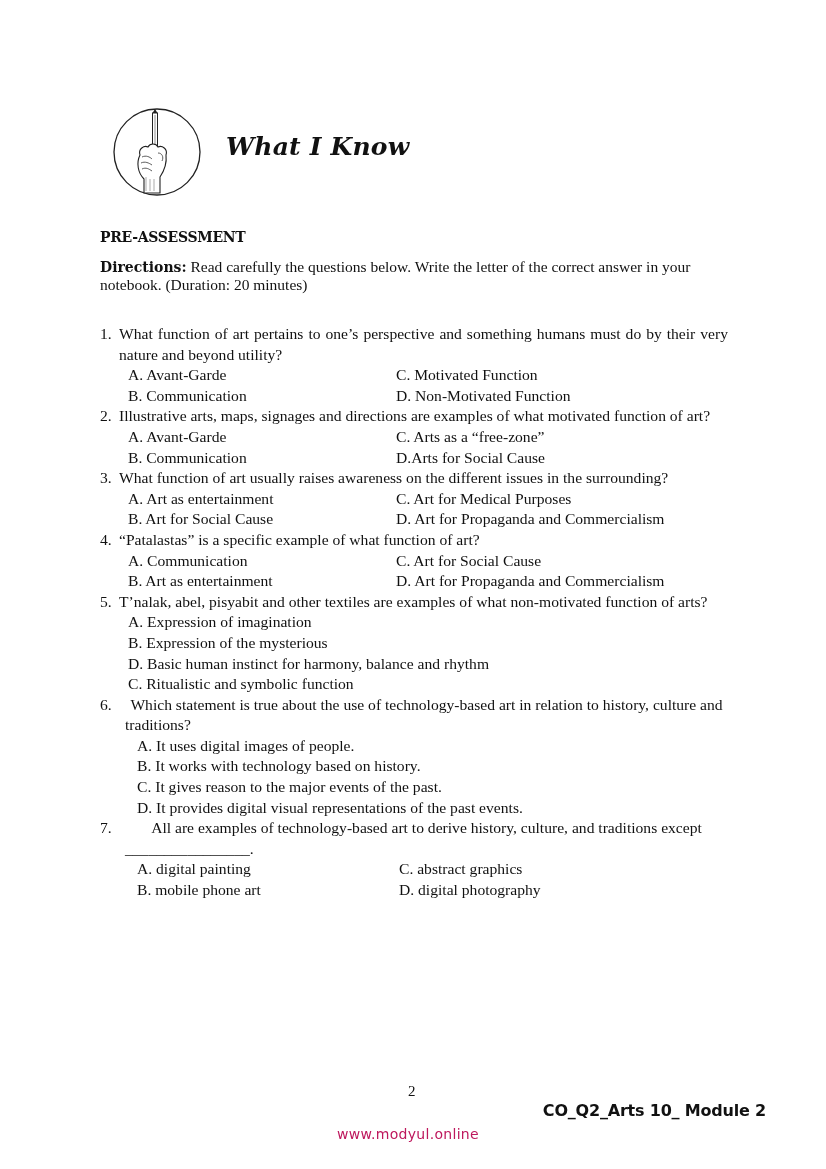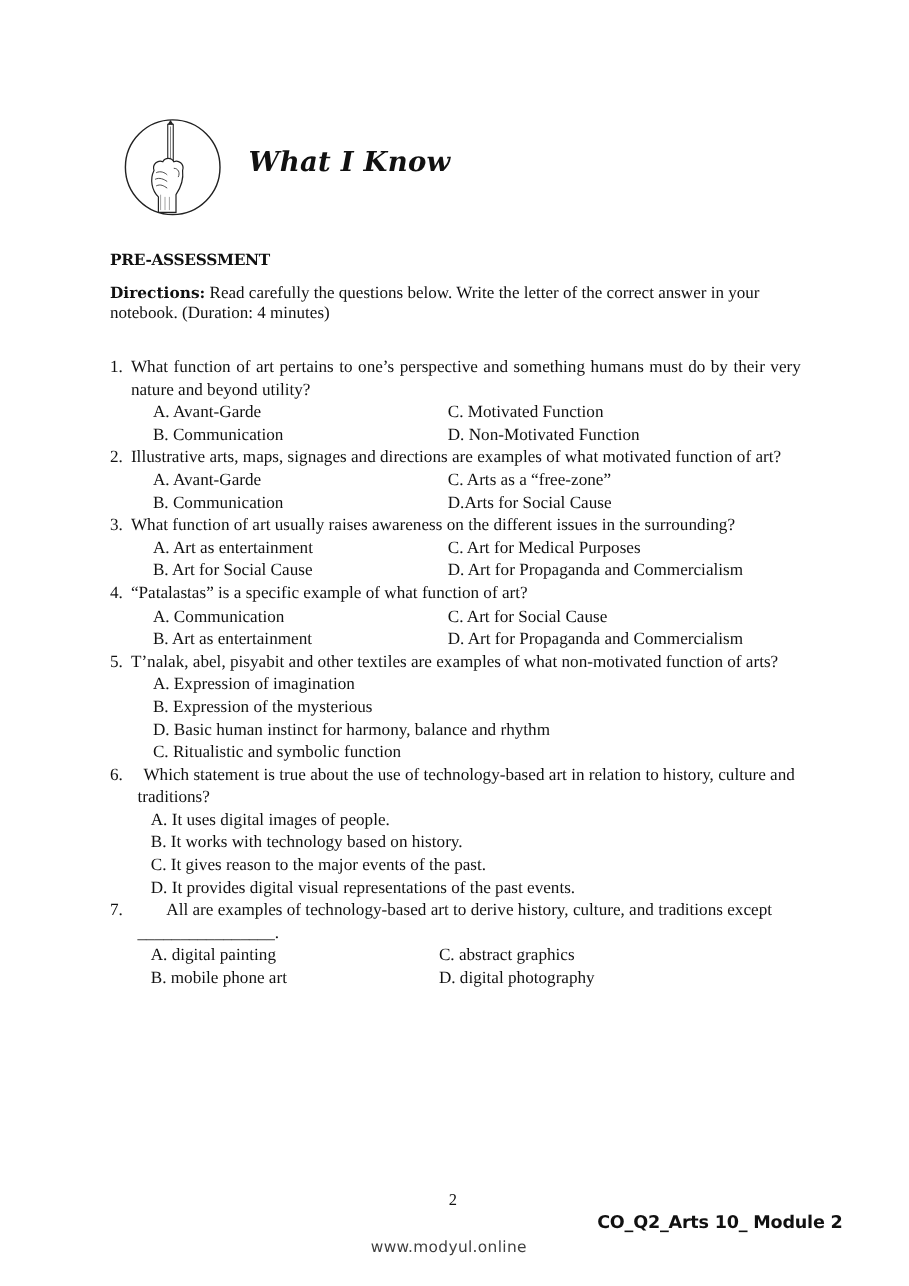--- a/index.html
+++ b/index.html
@@ -14,33 +14,33 @@
   .directions { position: absolute; left: 100px; top: 258px; width: 630px; font-size: 14.4px;
            line-height: 18px; font-family: "Liberation Serif", serif; font-size: 15.5px; }
   .directions b { font-family: "DejaVu Serif", serif; font-size: 14px; }
   .questions { position: absolute; left: 100px; top: 324px; width: 628px;
            font-family: "Liberation Serif", serif; font-size: 15.6px; line-height: 20.6px; }
   .q { position: relative; }
   .q-line { display: flex; }
   .q-num { width: 19px; flex: none; }
   .q-text { flex: 1; text-align: justify; text-align-last: left; }
   .q.wide .q-num { width: 25px; }
-  .opts { margin-left: 39px; }
+  .opts { margin-left: 28px; }
   .q.wide .opts { margin-left: 37px; }
   .opt-row { display: flex; }
   .opt { width: 268px; flex: none; }
   .opt.right { width: auto; }
   .q.wide .opt { width: 262px; }
   .q.wide .opt.right { width: auto; }
   .opt-single { display: block; }
   .page-number { position: absolute; left: 408px; top: 1083px; font-size: 15px;
            font-family: "Liberation Serif", serif; }
   .footer-code { position: absolute; right: 60px; top: 1101px; font-weight: bold; font-size: 16px;
            font-family: "DejaVu Sans", sans-serif; letter-spacing: -0.2px; }
-  .watermark { position: absolute; left: 337px; top: 1126px; font-size: 14px; color: #404040;
+  .watermark { position: absolute; left: 337px; top: 1126px; font-size: 14px; color: #be185d;
            font-family: "DejaVu Sans", sans-serif; letter-spacing: 0.3px; }
 </style>
 </head>
 <body>
 
 <div class="page">
 
   <svg class="logo" viewBox="0 0 90 90">
     <circle cx="45" cy="45" r="43" fill="#fff" stroke="#222" stroke-width="1.3"></circle>
     <rect x="40.5" y="6" width="5" height="62" fill="#fff" stroke="#222" stroke-width="1"></rect>
@@ -53,21 +53,21 @@
     <path d="M30 62 C 34 60, 37 62, 40 64" fill="none" stroke="#333" stroke-width="0.8"></path>
     <path d="M46 46 C 50 46, 52 50, 50 54" fill="none" stroke="#333" stroke-width="0.8"></path>
     <path d="M34 70 L 34 84 M 38 72 L 38 84 M 42 72 L 42 84" stroke="#555" stroke-width="0.5"></path>
   </svg>
 
   <div class="title">What I Know</div>
 
   <div class="section-heading">PRE-ASSESSMENT</div>
 
   <div class="directions">
-    <b>Directions:</b><span> Read carefully the questions below. Write the letter of the correct answer in your notebook. (Duration: 4 minutes)</span>
+    <b>Directions:</b><span> Read carefully the questions below. Write the letter of the correct answer in your notebook. (Duration: 20 minutes)</span>
   </div>
 
   <div class="questions">
 
     <div class="q">
       <div class="q-line">
         <span class="q-num">1.</span>
         <span class="q-text">What function of art pertains to one’s perspective and something humans must do by their very nature and beyond utility?</span>
       </div>
       <div class="opts">

